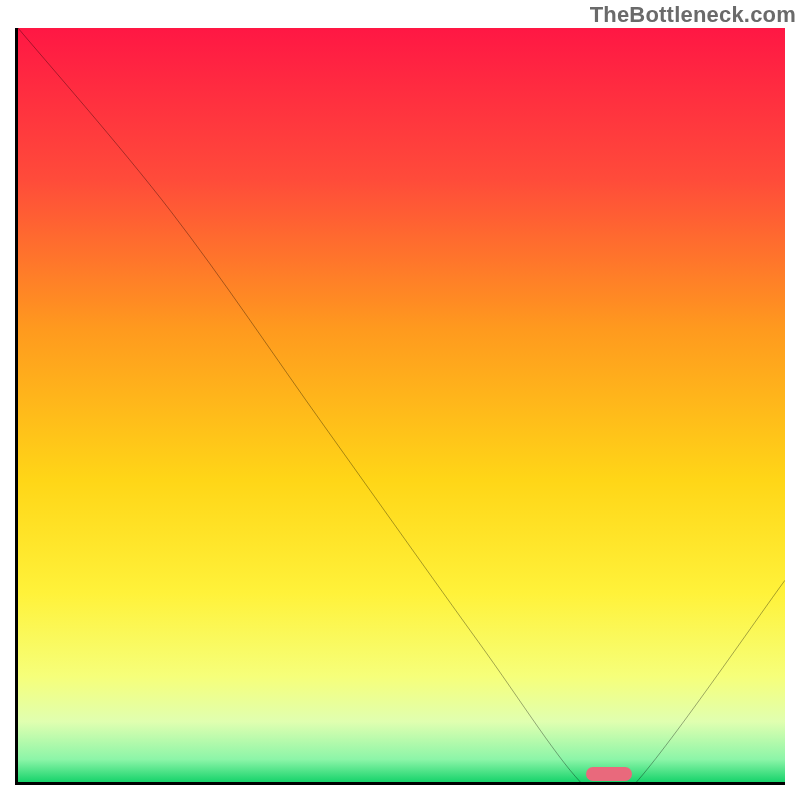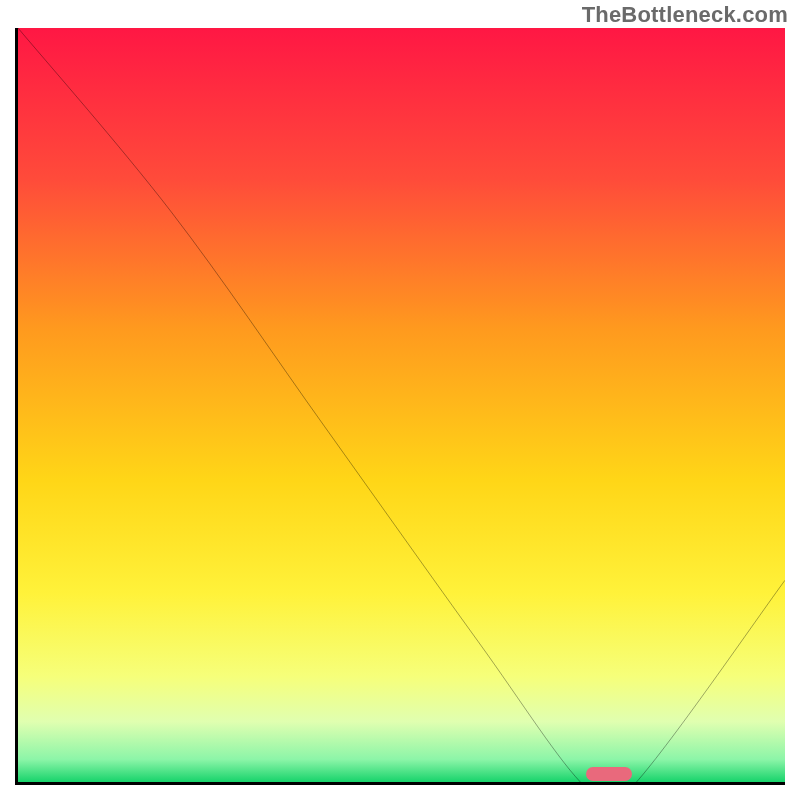--- a/index.html
+++ b/index.html
@@ -11,21 +11,21 @@
     font-family: Arial, Helvetica, sans-serif;
   }
   .wrap {
     position: relative;
     width: 800px;
     height: 800px;
   }
   .watermark {
     position: absolute;
     top: 2px;
-    right: 12px;
+    right: 4px;
     font-size: 22px;
     font-weight: 600;
     color: #6a6a6a;
     letter-spacing: 0.2px;
     z-index: 10;
     text-align: right;
   }
   .plot {
     position: absolute;
     left: 15px;

